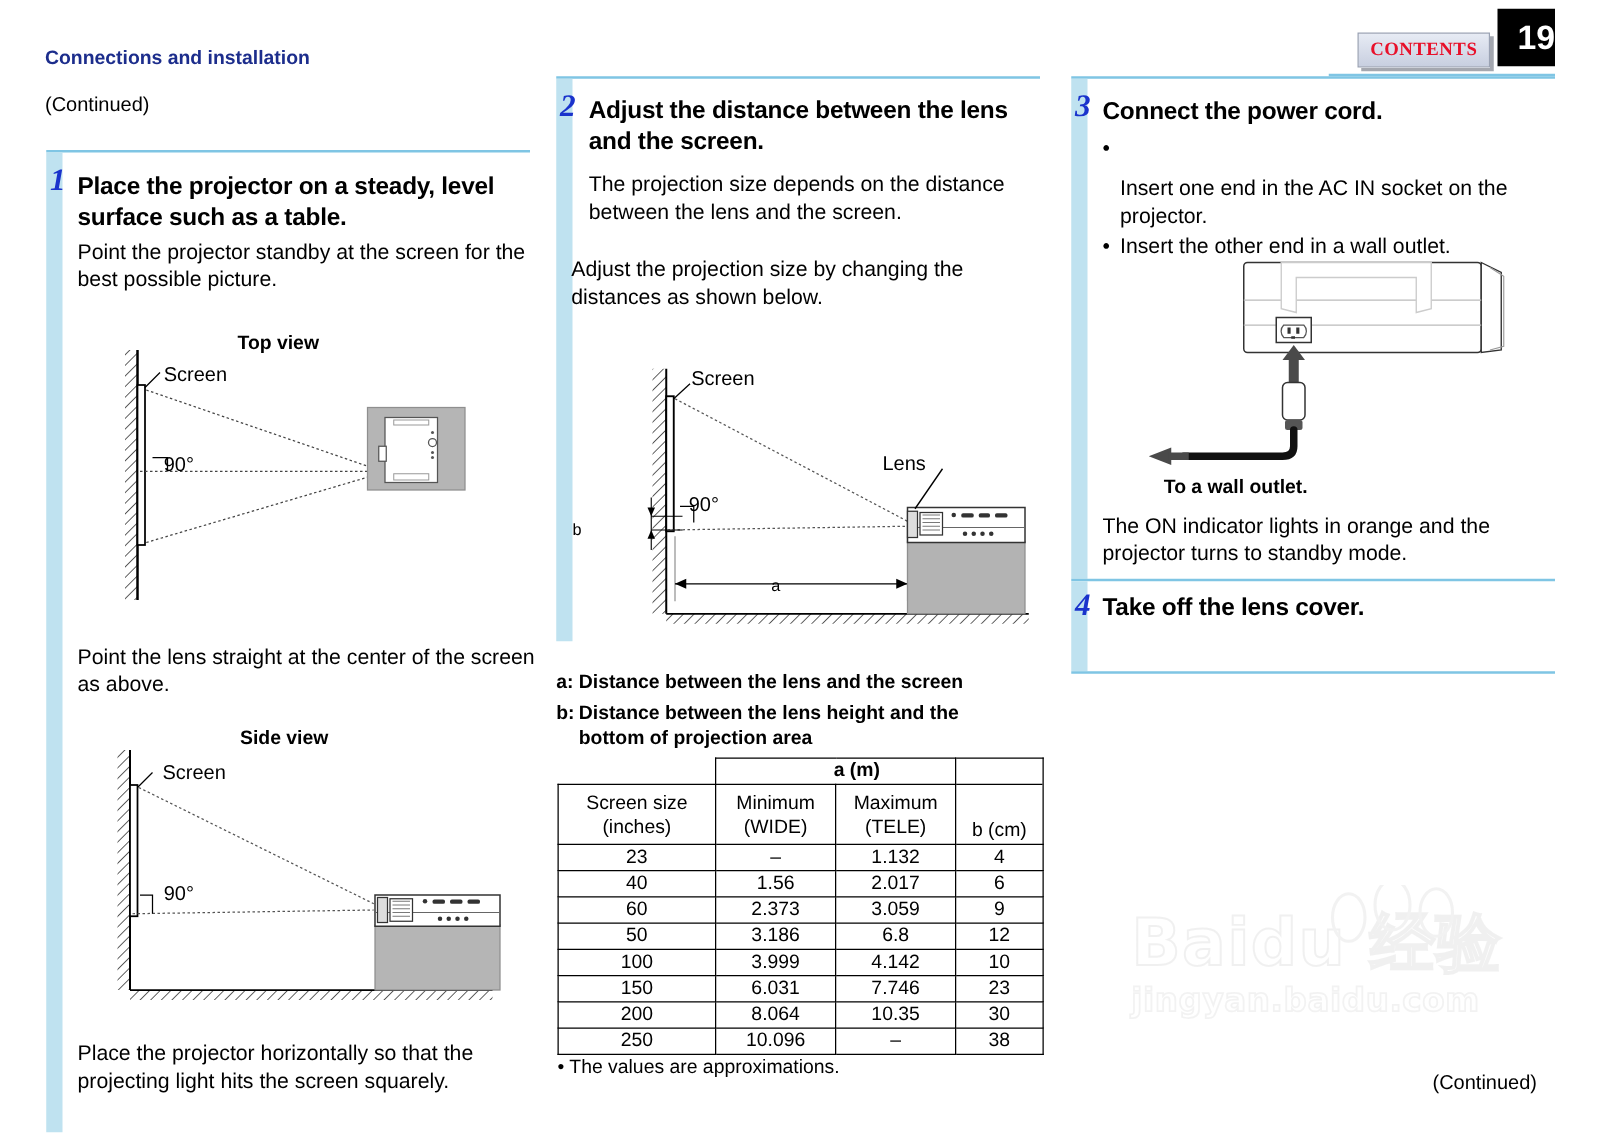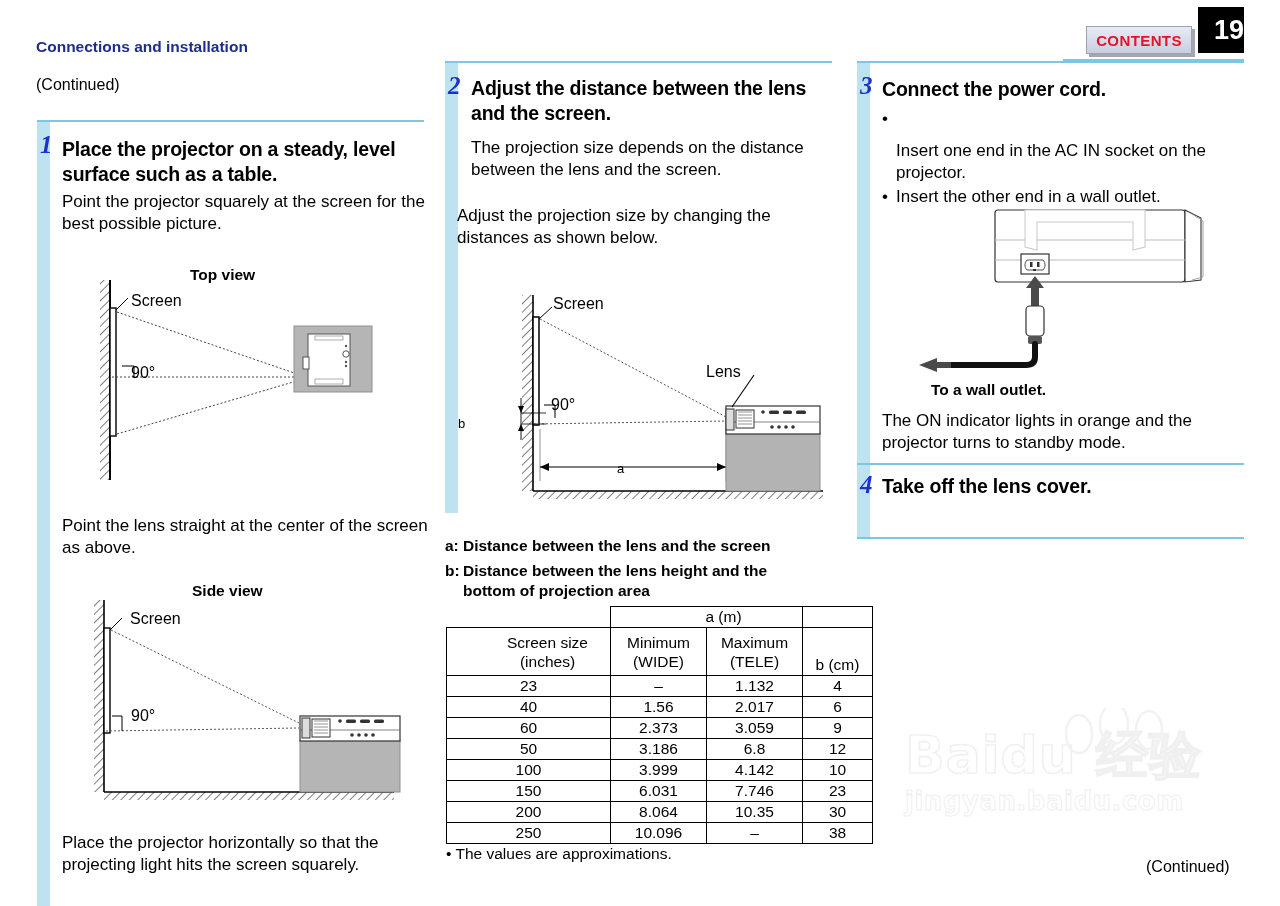--- a/index.html
+++ b/index.html
@@ -17,21 +17,21 @@
   
   #contents-badge{
     position:absolute;left:1086px;top:26px;width:104px;height:26px;
     background:linear-gradient(#e7ebf4,#c8cfe0);
     border:1px solid #9aa2b4;
     box-shadow:3px 3px 0 rgba(90,95,110,.55);
     display:flex;align-items:center;justify-content:center;
   }
   #contents-badge span{
     color:#e8102a;font-weight:bold;font-size:15px;letter-spacing:.4px;
-    font-family:Liberation Sans, sans-serif;
+    font-family:Liberation Serif, serif;
   }
   #page-number-box{
     position:absolute;left:1198px;top:7px;width:46px;height:46px;
     background:#000;display:flex;align-items:center;justify-content:flex-end;
   }
   #page-number-box span{color:#fff;font-size:27px;font-weight:bold;}
   #header-rule{
     position:absolute;left:1063px;top:59px;width:181px;height:2px;background:#7fc5e4;
   }
   .bluebar{position:absolute;width:13px;background:#bfe2f0;}
@@ -66,22 +66,22 @@
   #mid-step2-body1{position:absolute;left:471px;top:137px;width:345px;}
   #mid-step2-body2{position:absolute;left:457px;top:205px;width:362px;}
   #ab-legend{position:absolute;left:445px;top:536px;width:395px;font-size:15.5px;font-weight:bold;line-height:20px;}
   #ab-legend .ln{display:flex;}
   #ab-legend .k{width:18px;flex:0 0 18px;}
   #table-wrap{position:absolute;left:446px;top:606px;}
   table.spec{border-collapse:collapse;font-size:15.5px;}
   table.spec th,table.spec td{
     border:1px solid #000;text-align:center;padding:0;height:20px;font-weight:normal;
   }
-  table.spec .hd{font-weight:normal;padding-left:34px;}
-  table.spec .c1{width:125px;padding-left:38px;}
+  table.spec .hd{font-weight:bold;padding-left:34px;}
+  table.spec .c1{width:125px;}
   table.spec .c2{width:95px;}
   table.spec .c3{width:95px;}
   table.spec .c4{width:69px;}
   table.spec .tall{height:46px;line-height:19px;}
   #table-note{position:absolute;left:446px;top:845px;font-size:15.5px;}
 
   
   #right-rule-top{left:857px;top:61px;width:387px;}
   #right-bluebar1{left:857px;top:63px;height:400px;}
   #right-step3-num{left:860px;top:73px;}
@@ -131,21 +131,21 @@
   <div class="rule" id="header-rule"></div>
 
   <div id="section-title">Connections and installation</div>
   <div id="continued-top">(Continued)</div>
 
   <div class="rule" id="left-rule"></div>
   <div class="bluebar" id="left-bluebar"></div>
 
   <div class="stepnum" id="left-step1-num">1</div>
   <div class="h-title" id="left-step1-title">Place the projector on a steady, level surface such as a table.</div>
-  <div class="body" id="left-step1-body">Point the projector squarely at the screen for the best possible picture.</div>
+  <div class="body" id="left-step1-body">Point the projector standby at the screen for the best possible picture.</div>
 
   <div style="position:absolute;left:62px;top:262px;">
     <svg width="372" height="250" viewBox="0 0 372 250">
       <defs>
         <pattern id="hatchL" width="6" height="6" patternUnits="userSpaceOnUse" patternTransform="rotate(45)">
           <line x1="0" y1="0" x2="0" y2="6" stroke="#000" stroke-width="1"></line>
         </pattern>
       </defs>
 
       <rect x="38" y="18" width="10" height="200" fill="url(#hatchL)" stroke="none"></rect>

